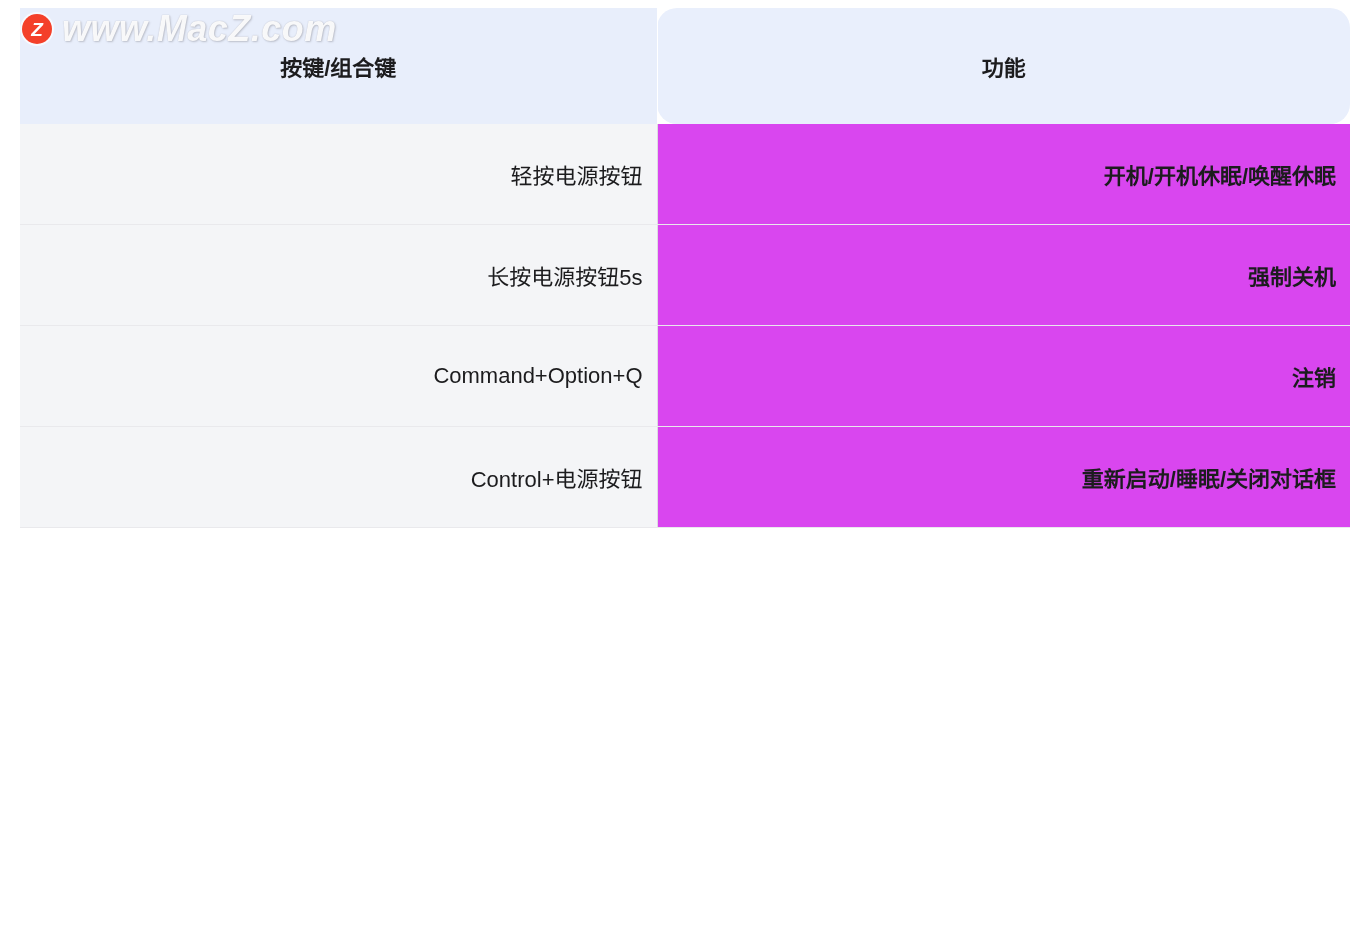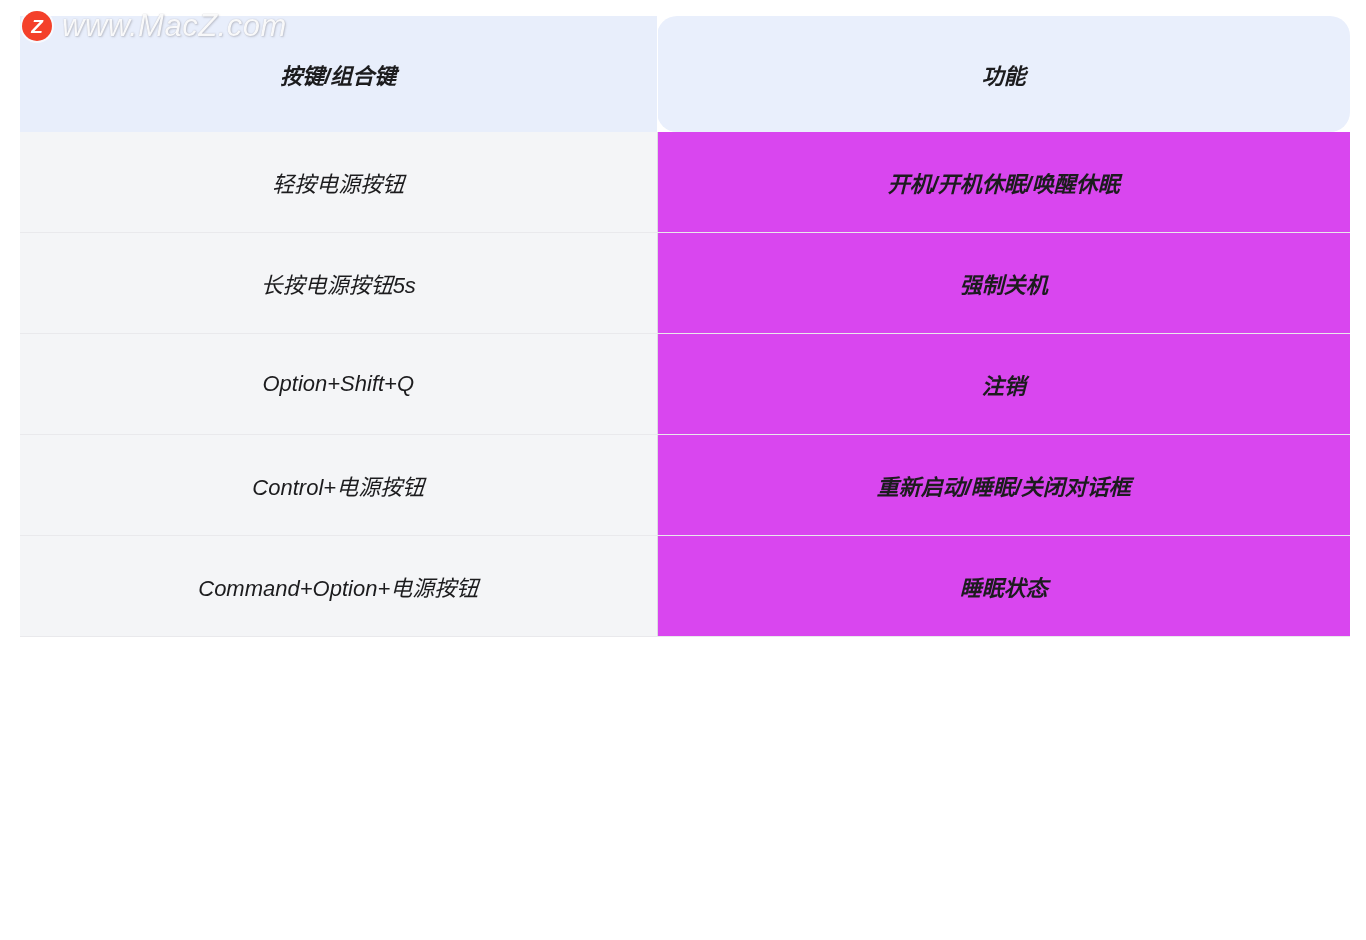--- a/index.html
+++ b/index.html
@@ -37,37 +37,36 @@
     font-size: 19px;
     font-weight: bold;
     font-style: italic;
     display: flex;
     align-items: center;
     justify-content: center;
     line-height: 1;
     box-shadow: 0 0 0 2px rgba(255,255,255,0.65);
   }
   .watermark .wm-text {
-    font-size: 31px;
-    font-weight: normal;
+    font-size: 36px;
+    font-weight: bold;
     font-style: italic;
     color: rgba(255,255,255,0.92);
     letter-spacing: 0.5px;
     text-shadow:
        0 0 1px rgba(130,130,140,0.55),
        1px 1px 2px rgba(120,120,130,0.35);
   }
 
   
   .sheet {
     position: absolute;
     left: 20px;
-    top: 16px;
+    top: 8px;
     width: 1330px;
-    font-style: italic;
   }
   table.kbd-table {
     border-collapse: collapse;
     table-layout: fixed;
     width: 1330px;
   }
   table.kbd-table col.col-key { width: 637px; }
   table.kbd-table col.col-fn  { width: 693px; }
 
   table.kbd-table th {
@@ -83,21 +82,21 @@
   }
   table.kbd-table th.th-fn {
     background: #e9effc;
     border-left: 1px solid #ffffff;
     border-radius: 20px;
   }
 
   table.kbd-table td {
     height: 100px;
     font-size: 22px;
-    text-align: center;
+    text-align: right;
     vertical-align: middle;
     padding: 0 14px;
     border-bottom: 1px solid #e9e9ec;
   }
   table.kbd-table td.cell-key {
     background: #f4f5f7;
     font-weight: 500;
     border-right: 1px solid #dcdde0;
   }
   table.kbd-table td.cell-fn {
@@ -131,26 +130,22 @@
     <tbody>
       <tr>
         <td class="cell-key">轻按电源按钮</td>
         <td class="cell-fn">开机/开机休眠/唤醒休眠</td>
       </tr>
       <tr>
         <td class="cell-key">长按电源按钮5s</td>
         <td class="cell-fn">强制关机</td>
       </tr>
       <tr>
-        <td class="cell-key">Option+Shift+Q</td>
+        <td class="cell-key">Command+Option+Q</td>
         <td class="cell-fn">注销</td>
       </tr>
       <tr>
         <td class="cell-key">Control+电源按钮</td>
         <td class="cell-fn">重新启动/睡眠/关闭对话框</td>
       </tr>
-      <tr>
-        <td class="cell-key">Command+Option+电源按钮</td>
-        <td class="cell-fn">睡眠状态</td>
-      </tr>
     </tbody>
   </table>
 </div>
 
 </body></html>

